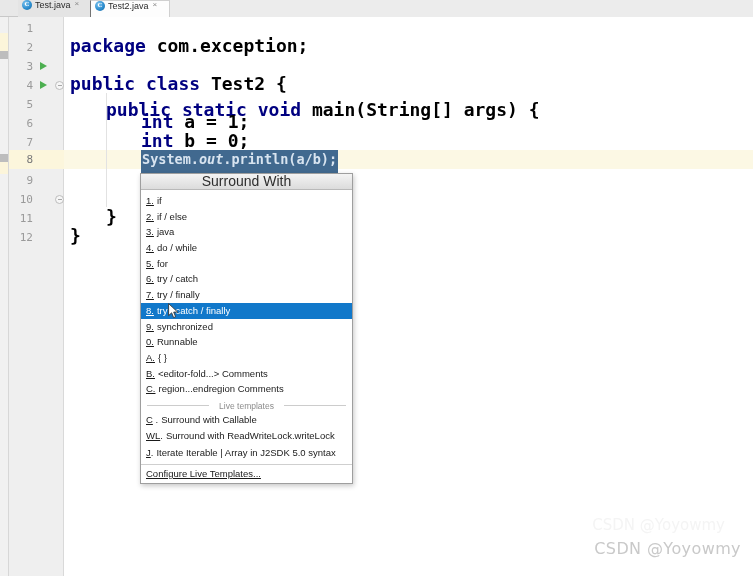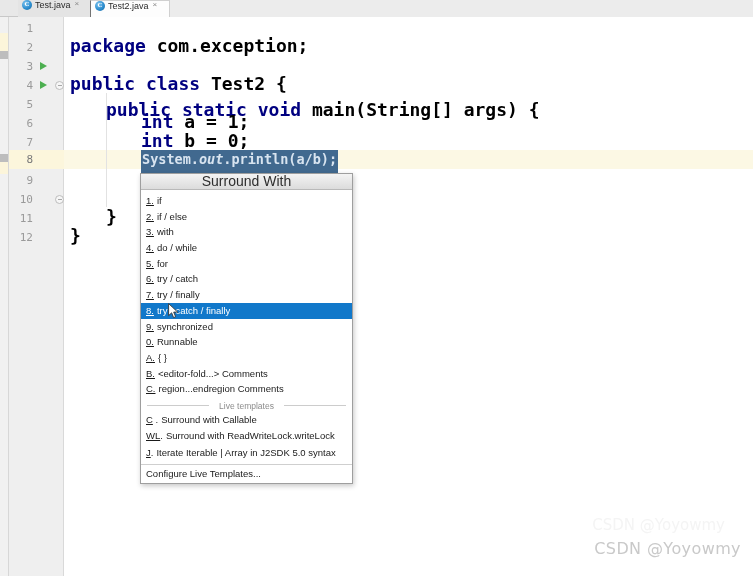--- a/index.html
+++ b/index.html
@@ -185,20 +185,21 @@
     white-space:nowrap; overflow:hidden;
     display:flex; align-items:center;
   }
   .titem .abbr{ margin-right:3px; flex:0 0 auto; }
   .titem .abbr u{ text-decoration:underline; }
   #popup-footer{
     border-top:1px solid #cfcfcf;
     height:18px; line-height:18px;
     padding-left:5px;
     white-space:nowrap;
+    text-decoration:underline;
   }
 
   
   #cursor{
     position:absolute; left:168px; top:303px; width:11px; height:16px;
     pointer-events:none;
   }
 
   
   #watermark{
@@ -307,21 +308,21 @@
     <div class="pitem">
         <span class="mn">1.</span>
         <span>if</span>
       </div>
     <div class="pitem">
         <span class="mn">2.</span>
         <span>if / else</span>
       </div>
     <div class="pitem">
         <span class="mn">3.</span>
-        <span>with</span>
+        <span>java</span>
       </div>
     <div class="pitem">
         <span class="mn">4.</span>
         <span>do / while</span>
       </div>
     <div class="pitem">
         <span class="mn">5.</span>
         <span>for</span>
       </div>
     <div class="pitem">

